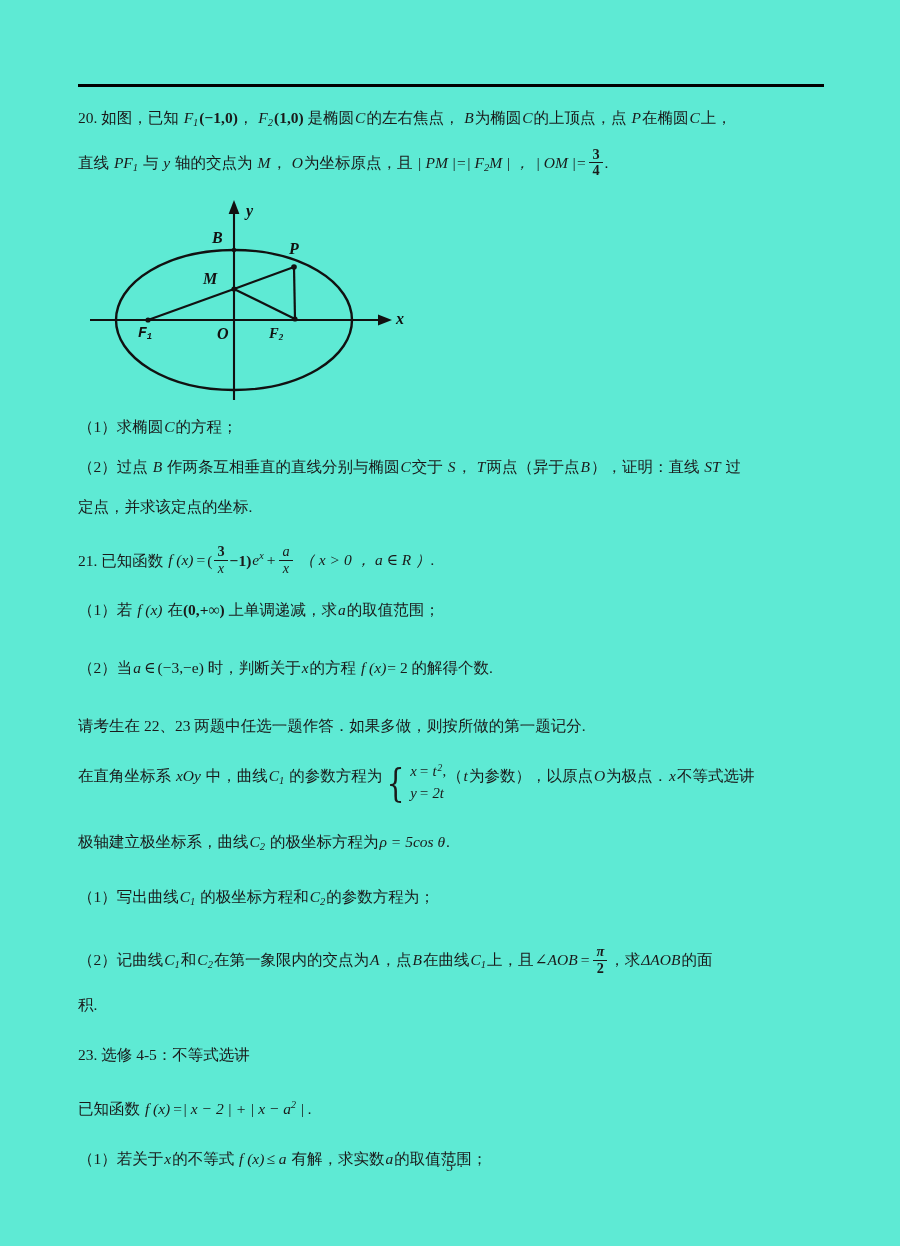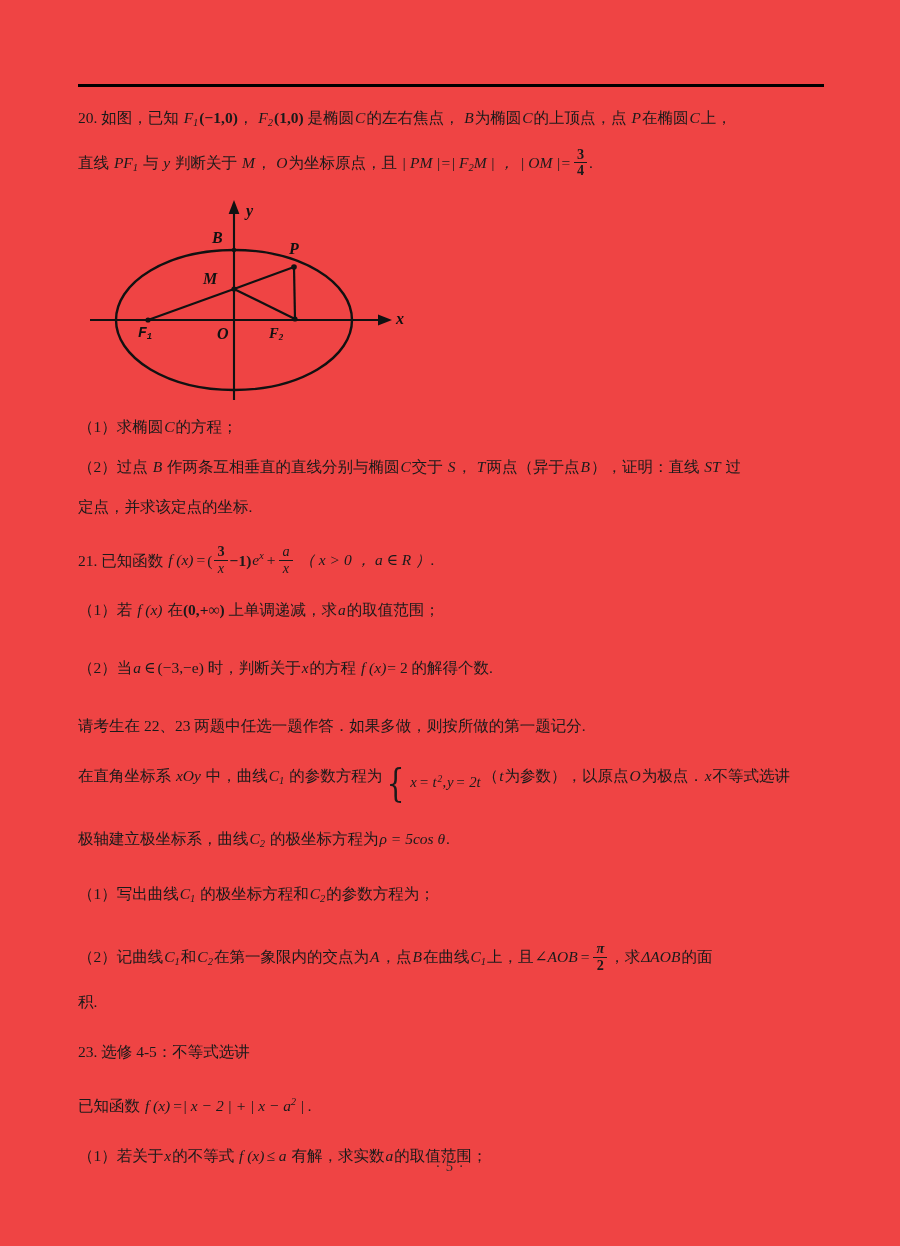--- a/index.html
+++ b/index.html
@@ -11,21 +11,21 @@
     width: 900px;
     height: 1246px;
     position: relative;
     font-family: "Liberation Serif", "DejaVu Serif", serif;
     color: #111111;
     overflow: hidden;
   }
   .page {
     position: absolute;
     inset: 0;
-    background: #ef4444;
+    background: #5eead4;
   }
   .header-rule {
     position: absolute;
     left: 78px;
     top: 84px;
     width: 746px;
     height: 3px;
     background: #000000;
   }
   .content {
@@ -98,21 +98,21 @@
   .system .brace {
     font-size: 2.55em;
     font-weight: 300;
     line-height: 0.76;
     transform: scaleX(0.72);
     display: inline-block;
     font-family: "DejaVu Serif", serif;
   }
   .system .rows {
     display: inline-flex;
-    flex-direction: row;
+    flex-direction: column;
     line-height: 1.5;
     font-size: 0.95em;
     padding-left: 1px;
   }
 
   
   .figure-wrap {
     position: relative;
     height: 215px;
     margin-top: 4px;
@@ -164,21 +164,21 @@
       <span>是椭圆</span><span class="mi">C</span><span>的左右焦点，</span>
       <span class="mi">B</span><span>为椭圆</span><span class="mi">C</span><span>的上顶点，点</span>
       <span class="mi">P</span><span>在椭圆</span><span class="mi">C</span><span>上，</span>
     </p>
 
     <p class="para">
       <span>直线</span>
       <span class="mi"><span>PF</span><sub class="s">1</sub></span>
       <span>与</span>
       <span class="mi">y</span>
-      <span>判断关于</span>
+      <span>轴的交点为</span>
       <span class="mi">M</span><span>，</span>
       <span class="mi">O</span><span>为坐标原点，且</span>
       <span class="mi"><span>| PM |=| F</span><sub class="s">2</sub><span>M | ，</span></span>
       <span class="mi">| OM |=</span><span class="frac upright"><span class="num">3</span><span class="den">4</span></span><span class="mn">.</span>
     </p>
 
     <div class="figure-wrap">
       <div class="figure">
         <svg width="330" height="212" viewBox="0 0 330 212">
 

